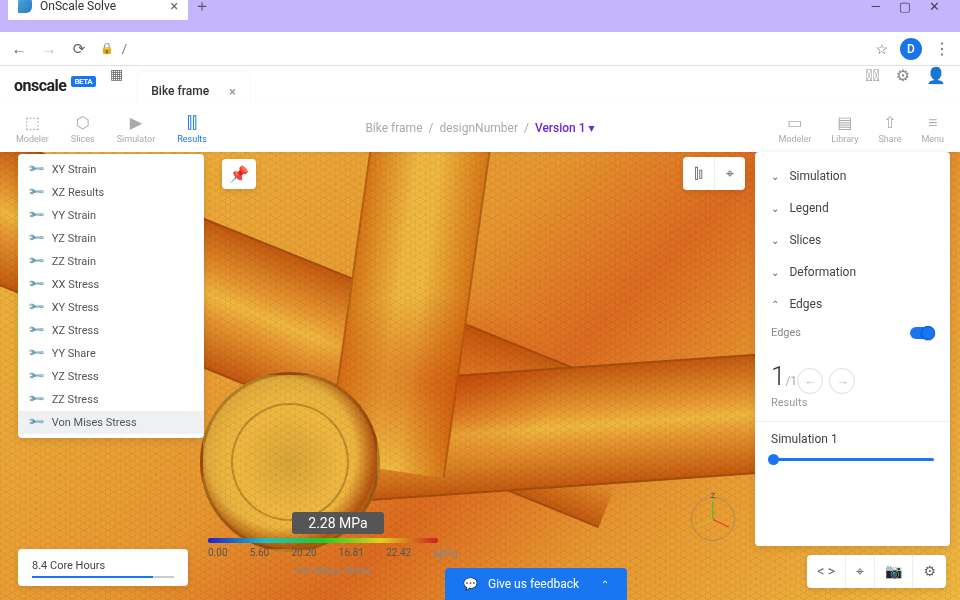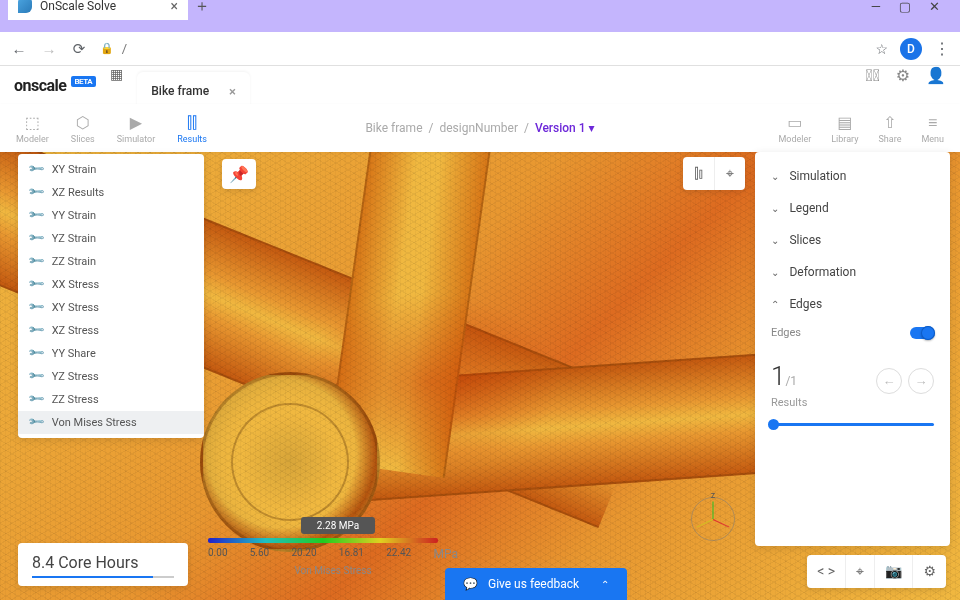--- a/index.html
+++ b/index.html
@@ -75,41 +75,41 @@
 .view-tools span + span { border-left: 1px solid #eee; }
 
 
 .right-panel { position:absolute; top: 152px; right: 10px; width: 195px; bottom: 54px; background:#fff; border-radius:4px; box-shadow: 0 2px 8px rgba(0,0,0,0.12); z-index:10; padding: 8px 0; display:flex; flex-direction:column; }
 .accordion { padding: 9px 16px; font-size: 12px; color: #444; cursor:pointer; display:flex; align-items:center; gap:10px; }
 .chev { font-size: 10px; color:#666; } 
 .edges-body { padding: 2px 16px 10px; }
 .toggle-row { display:flex; align-items:center; justify-content:space-between; font-size:11px; color:#888; padding: 4px 0; }
 .switch { width: 24px; height: 12px; background:#1976f2; border-radius: 6px; position:relative; cursor:pointer;}
 .switch::after { content:''; position:absolute; right:-1px; top:-1px; width:14px; height:14px; background:#1976f2; border-radius:50%; box-shadow:0 1px 2px rgba(0,0,0,0.3), inset 0 0 0 1px #0d5bc4;}
-.result-counter { padding: 8px 16px 2px; display:flex; align-items: baseline; justify-content:space-between; }
+.result-counter { padding: 8px 16px 2px; display:flex; align-items: baseline; }
 .result-counter .big { font-size: 26px; color:#333; font-weight:300; }
 .result-counter .small { font-size: 12px; color:#aaa; }
 .nav-arrows { display:flex; gap:6px; }
 .nav-arrow { width: 26px; height:26px; border-radius:50%; border:1px solid #ddd; display:flex; align-items:center; justify-content:center; color:#bbb; font-size:13px; cursor:pointer; }
 .results-label { padding: 0 16px 8px; font-size: 11px; color:#999; }
 .sim-select { padding: 10px 16px 6px; font-size: 12px; color:#444; border-top:1px solid #eee; margin-top:4px;}
 .slider-track { margin: 6px 16px 10px; height: 3px; background:#1976f2; border-radius:2px; position:relative; }
 .slider-track::before { content:''; position:absolute; left:-3px; top:-4px; width:11px; height:11px; background:#1976f2; border-radius:50%; }
 
 
 .legend-box { position:absolute; bottom: 24px; left: 208px; z-index:10; text-align:center;}
-.legend-tooltip { background:#555; color:#fff; font-size:10px; padding:3px 16px; border-radius:3px; display:inline-block; margin-bottom:4px; margin-left:10px;}
+.legend-tooltip { background:#555; color:#fff; font-size:14px; padding:3px 16px; border-radius:3px; display:inline-block; margin-bottom:4px; margin-left:10px;}
 .legend-bar { width: 230px; height: 5px; background: linear-gradient(90deg, #2020cc 0%, #20c0c0 25%, #20cc20 50%, #e0d020 75%, #cc2020 100%); border-radius:2px; }
 .legend-ticks { display:flex; justify-content:space-between; font-size:10px; color:#555; margin-top:4px; width:250px;}
 .legend-unit { font-size:12px; color:#888; }
 .legend-label { font-size:10px; color:#888; margin-top:4px; display:block;}
 
 
 .core-hours { position:absolute; bottom: 14px; left: 18px; background:#fff; padding: 10px 14px 8px; border-radius:4px; box-shadow: 0 2px 6px rgba(0,0,0,0.12); z-index:10; width:170px;}
-.core-hours-text { font-size:16px; color:#444; }
+.core-hours-text { font-size:11px; color:#444; }
 .core-hours-bar { height:2px; background:#1976f2; margin-top:6px; width:100%;}
 .core-hours-bar::after{ content:''; display:block; height:2px; background:#ccc; width:15%; margin-left:85%; margin-top:-2px;}
 
 
 .feedback { position:absolute; bottom:0; left: 445px; background:#1976f2; color:#fff; padding: 9px 18px; border-radius:4px 4px 0 0; font-size:12px; display:flex; align-items:center; gap:10px; z-index:11; cursor:pointer;}
 .feedback-chev { margin-left: 12px; font-size:10px;}
 
 
 .br-tools { position:absolute; bottom: 12px; right: 14px; background:#fff; border-radius:4px; box-shadow:0 2px 6px rgba(0,0,0,0.12); display:flex; z-index:10;}
 .br-tools span { padding: 8px 10px; color:#666; font-size:14px; cursor:pointer;}
@@ -318,20 +318,21 @@
   <div class="result-counter">
     <div>
       <span class="big">1</span><span class="small">/1</span>
     </div>
     <div class="nav-arrows">
       <div class="nav-arrow">←</div>
       <div class="nav-arrow">→</div>
     </div>
   </div>
   <div class="results-label">Results</div>
+  <div class="sim-select">Simulation 1</div>
   <div class="slider-track"></div>
 </div>
 
 <div class="legend-box">
   <div class="legend-tooltip">2.28 MPa</div>
   <div class="legend-bar"></div>
   <div class="legend-ticks" id="legend-ticks">
       <span>0.00</span>
       <span>5.60</span>
       <span>20.20</span>

